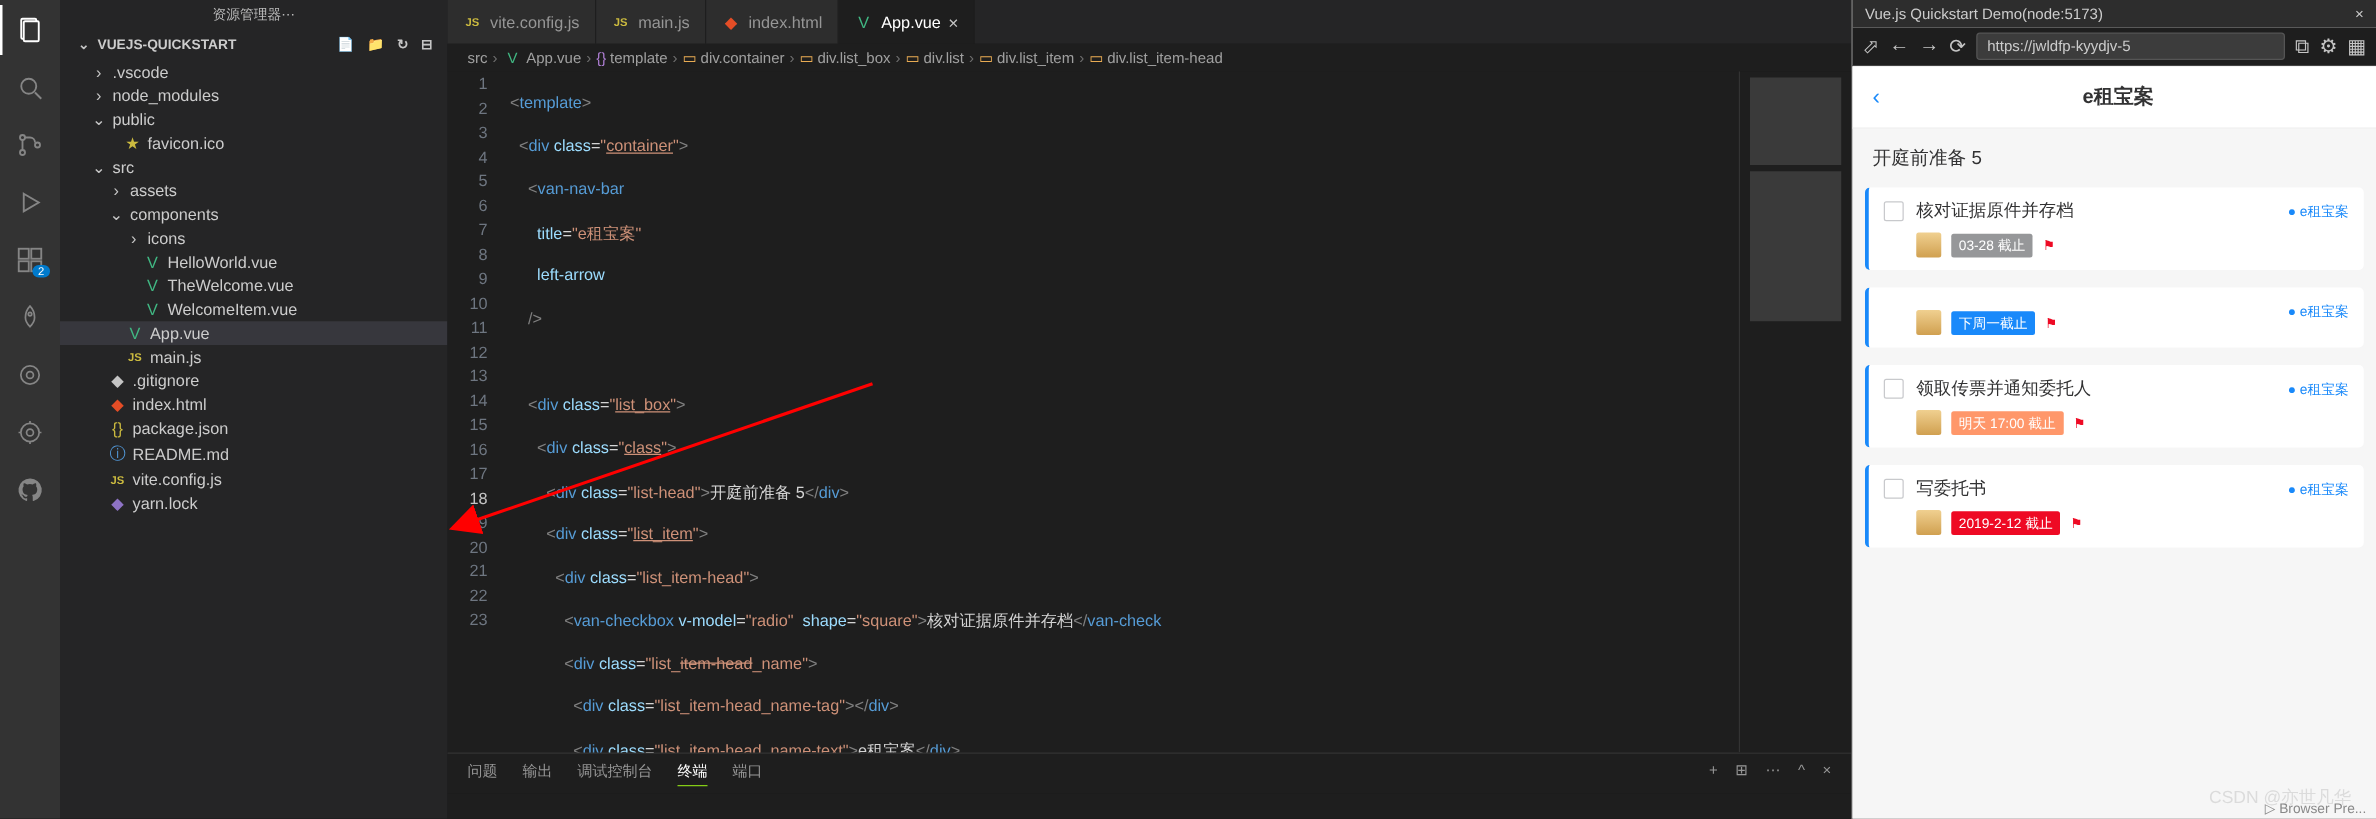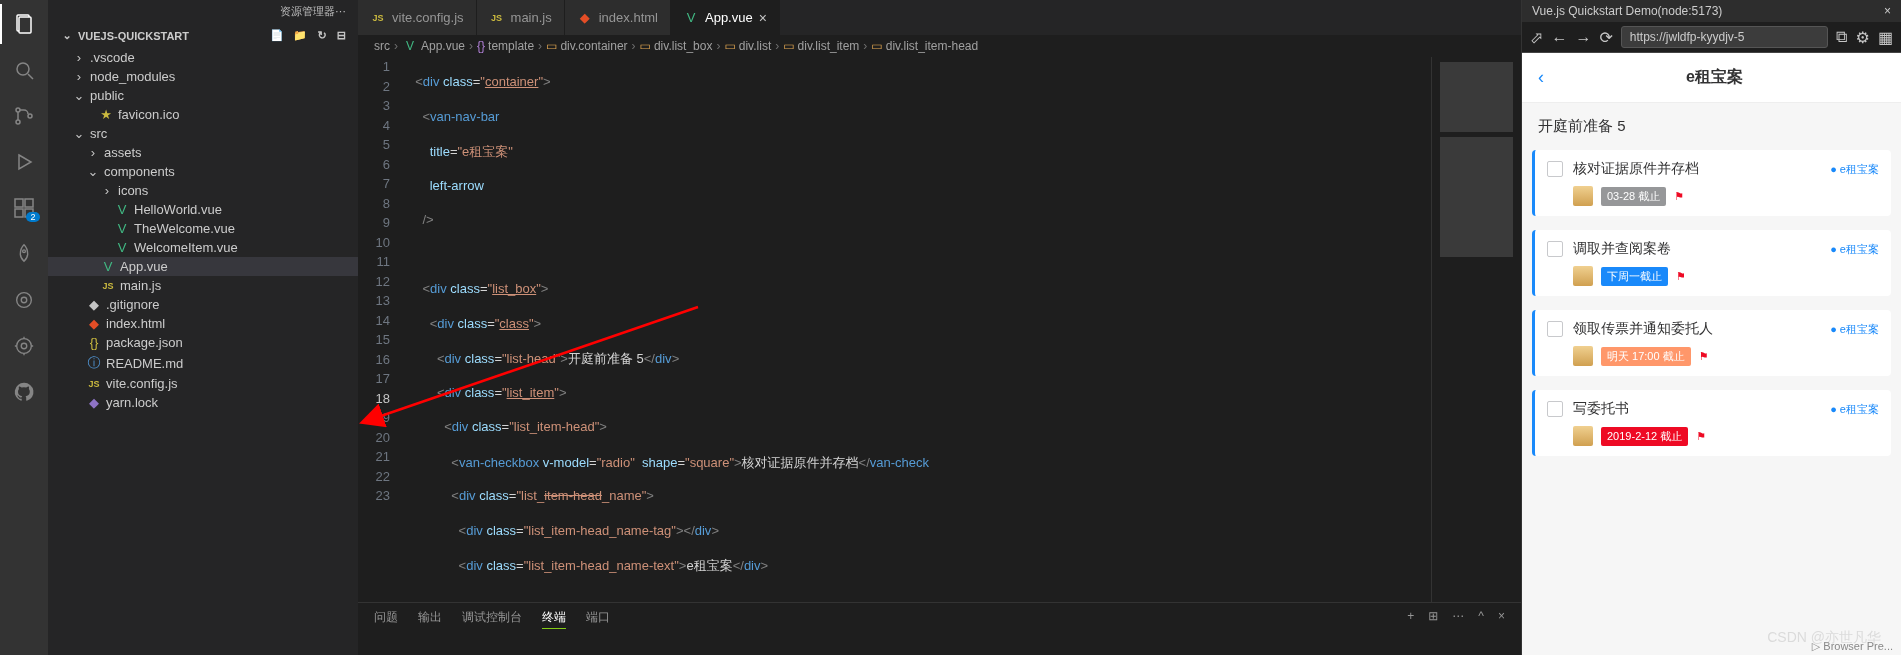--- a/index.html
+++ b/index.html
@@ -7,21 +7,21 @@
 
 
 .activity-bar { width: 48px; background: #333333; display: flex; flex-direction: column; align-items: center; padding-top: 4px; gap: 6px; }
 .activity-item { width: 48px; height: 40px; display: flex; align-items: center; justify-content: center; color: #858585; cursor: pointer; position: relative; }
 .activity-item.active { color: #ffffff; }
 .activity-item.active::before { content: ""; position: absolute; left: 0; top: 0; bottom: 0; width: 2px; background: #ffffff; }
 .badge { position: absolute; bottom: 6px; right: 8px; background: #007acc; color: #fff; font-size: 9px; border-radius: 8px; padding: 0 4px; min-width: 14px; text-align: center; }
 
 
 .sidebar { width: 310px; background: #252526; display: flex; flex-direction: column; }
-.sidebar-title { padding: 4px 12px; font-size: 11px; color: #bbbbbb; display: flex; justify-content: flex-end; align-items: center; }
+.sidebar-title { padding: 4px 12px; font-size: 11px; color: #bbbbbb; display: flex; justify-content: center; align-items: center; }
 .explorer-header { padding: 6px 12px; font-size: 11px; font-weight: bold; color: #cccccc; display: flex; align-items: center; gap: 4px; }
 .explorer-header .actions { margin-left: auto; display: flex; gap: 10px; color: #c5c5c5; }
 .tree { font-size: 13px; overflow-y: auto; flex: 1; }
 .tree-item { display: flex; align-items: center; padding: 2px 0 2px 8px; gap: 4px; cursor: pointer; white-space: nowrap; color: #cccccc; }
 .tree-item.selected { background: #37373d; }
 .tree-indent { display: inline-block; }
 .chev { width: 14px; text-align: center; color: #c5c5c5; }
 .ficon { width: 16px; text-align: center; }
 .ficon.vue { color: #41b883; }
 .ficon.js { color: #cbba3f; font-size: 9px; font-weight: bold; }
@@ -62,21 +62,21 @@
 .arrow { position: absolute; pointer-events: none; z-index: 10; }
 
 
 .panel-tabs { display: flex; gap: 20px; background: #1e1e1e; border-top: 1px solid #333; padding: 6px 16px; font-size: 12px; color: #969696; }
 .panel-tabs .ptab { cursor: pointer; }
 .panel-tabs .ptab.active { color: #ffffff; border-bottom: 1px solid #84cc16; padding-bottom: 2px; }
 .panel-right { margin-left: auto; display: flex; gap: 14px; }
 .terminal { background: #1e1e1e; font-family: Consolas, monospace; font-size: 12px; padding: 4px 16px; color: #cccccc; height: 20px; overflow: hidden; }
 
 
-.preview { width: 380px; background: #ffffff; display: flex; flex-direction: column; border-left: 1px solid #333; }
+.preview { width: 420px; background: #ffffff; display: flex; flex-direction: column; border-left: 1px solid #333; }
 .preview-tab { background: #2d2d2d; color: #cccccc; font-size: 12px; padding: 4px 10px; display: flex; align-items: center; justify-content: space-between; }
 .preview-toolbar { display: flex; align-items: center; gap: 8px; padding: 4px 8px; background: #1e1e1e; color: #c5c5c5; border-bottom: 1px solid #444; }
 .url-bar { flex: 1; background: #3c3c3c; color: #cccccc; font-size: 12px; padding: 3px 8px; border-radius: 3px; border: 1px solid #555; }
 .preview-content { flex: 1; background: #f6f6f6; color: #333; overflow: hidden; }
 .pc-header { display: flex; align-items: center; padding: 14px 16px; background: #fff; border-bottom: 1px solid #eee; }
 .pc-back { color: #1989fa; font-size: 18px; }
 .pc-title { flex: 1; text-align: center; font-size: 16px; font-weight: 600; color: #323233; }
 .pc-section { padding: 14px 16px; font-size: 15px; color: #323233; }
 .pc-card { background: #fff; margin: 0 10px 14px 10px; border-radius: 4px; border-left: 3px solid #1989fa; padding: 10px 12px; position: relative; }
 .pc-card-row1 { display: flex; align-items: center; gap: 10px; }
@@ -353,20 +353,21 @@
         <div>16</div>
         <div>17</div>
         <div class="current">18</div>
         <div>19</div>
         <div>20</div>
         <div>21</div>
         <div>22</div>
         <div>23</div>
     </div>
     <div class="code">
+<div class="line"><span class="pun">&lt;</span><span class="tag">template</span><span class="pun">&gt;</span></div>
 <div class="line">  <span class="pun">&lt;</span><span class="tag">div</span> <span class="attr">class</span><span class="txt">=</span><span class="str">"<span class="und">container</span>"</span><span class="pun">&gt;</span></div>
 <div class="line">    <span class="pun">&lt;</span><span class="tag">van-nav-bar</span></div>
 <div class="line">      <span class="attr">title</span><span class="txt">=</span><span class="str">"e租宝案"</span></div>
 <div class="line">      <span class="attr">left-arrow</span></div>
 <div class="line">    <span class="pun">/&gt;</span></div>
 <div class="line"></div>
 <div class="line">    <span class="pun">&lt;</span><span class="tag">div</span> <span class="attr">class</span><span class="txt">=</span><span class="str">"<span class="und">list_box</span>"</span><span class="pun">&gt;</span></div>
 <div class="line">      <span class="pun">&lt;</span><span class="tag">div</span> <span class="attr">class</span><span class="txt">=</span><span class="str">"<span class="und">class</span>"</span><span class="pun">&gt;</span></div>
 <div class="line">        <span class="pun">&lt;</span><span class="tag">div</span> <span class="attr">class</span><span class="txt">=</span><span class="str">"list-head"</span><span class="pun">&gt;</span><span class="txt">开庭前准备 5</span><span class="pun">&lt;/</span><span class="tag">div</span><span class="pun">&gt;</span></div>
 <div class="line">        <span class="pun">&lt;</span><span class="tag">div</span> <span class="attr">class</span><span class="txt">=</span><span class="str">"<span class="und">list_item</span>"</span><span class="pun">&gt;</span></div>
@@ -441,24 +442,20 @@
             <span class="pc-card-title">核对证据原件并存档</span>
           </div>
           <span class="pc-sub"><span class="dot">●</span> e租宝案</span>
           <div class="pc-card-row2">
             <span class="pc-avatar"></span>
             <span class="pc-tag gray">03-28 截止</span>
             <span class="pc-flag">⚑</span>
           </div>
         </div>
         <div class="pc-card">
-          <div class="pc-card-row1">
-            <span class="pc-check"></span>
-            <span class="pc-card-title">调取并查阅案卷</span>
-          </div>
           <span class="pc-sub"><span class="dot">●</span> e租宝案</span>
           <div class="pc-card-row2">
             <span class="pc-avatar"></span>
             <span class="pc-tag blue">下周一截止</span>
             <span class="pc-flag">⚑</span>
           </div>
         </div>
         <div class="pc-card">
           <div class="pc-card-row1">
             <span class="pc-check"></span>

